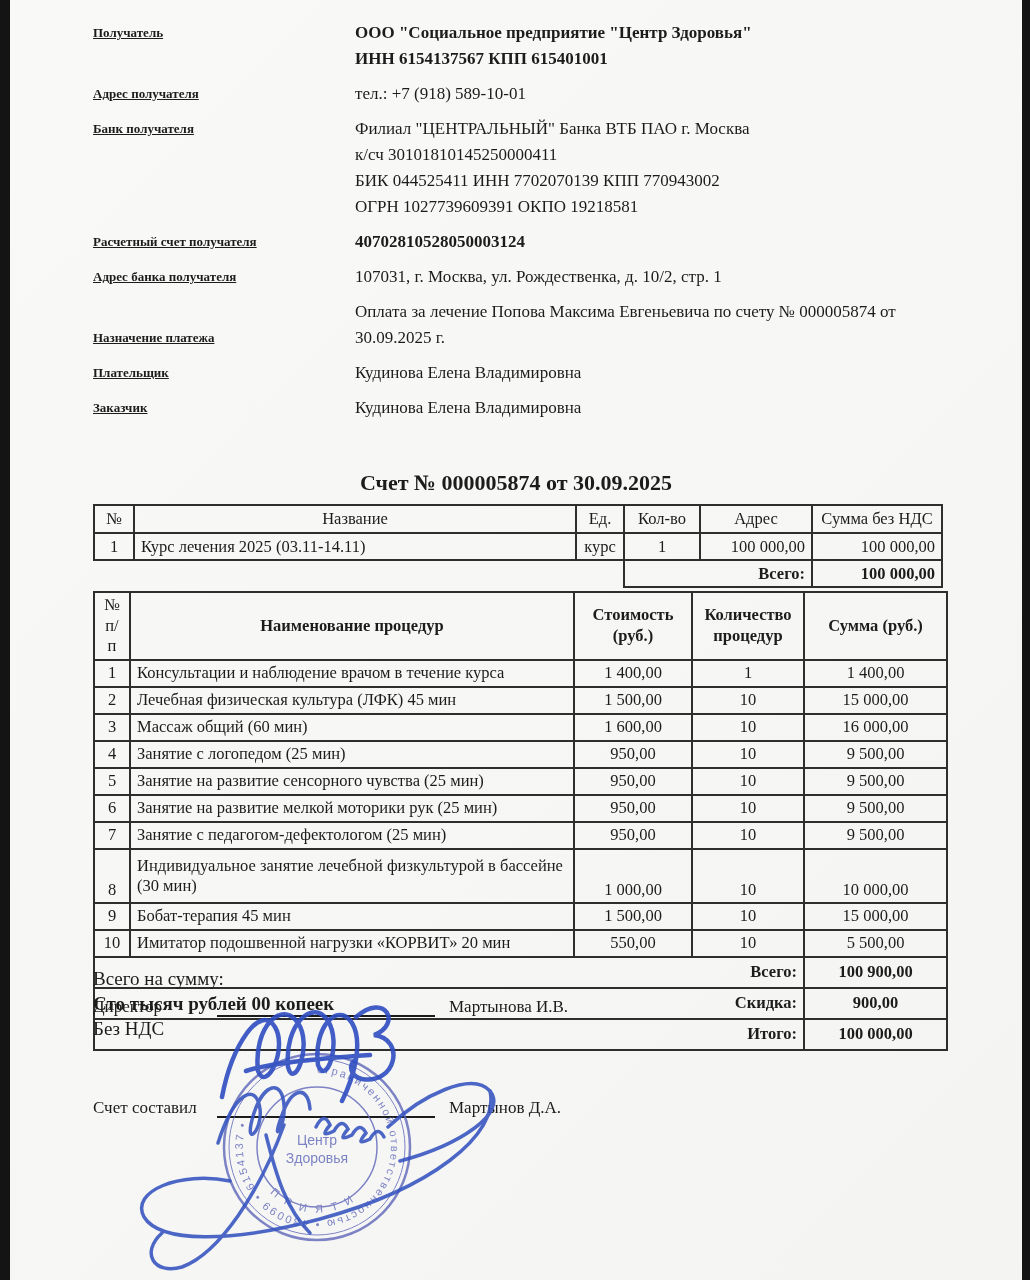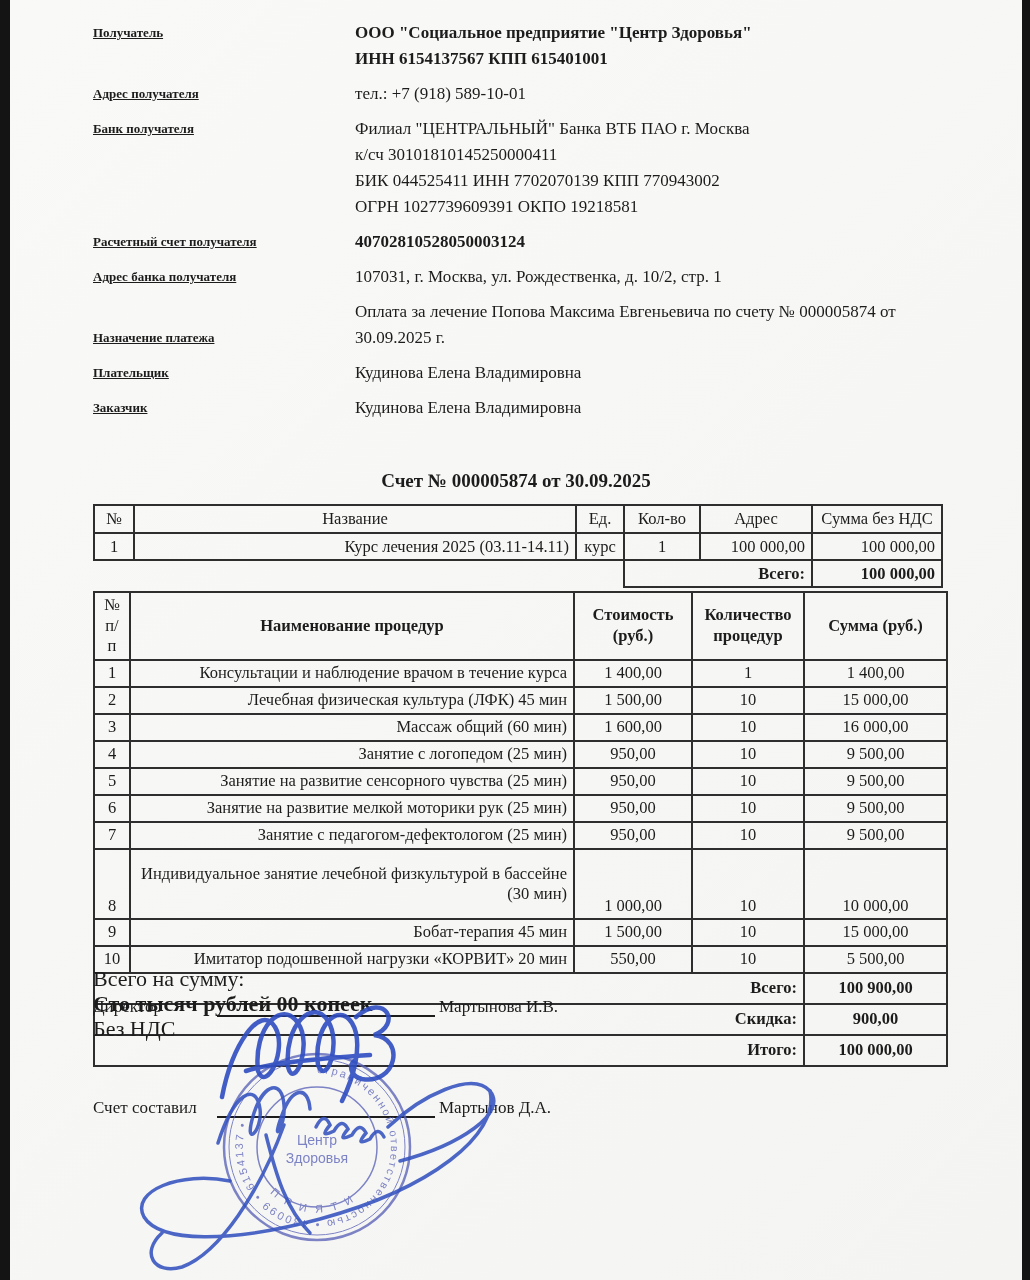--- a/index.html
+++ b/index.html
@@ -29,51 +29,51 @@
   }
   .fv { flex:1; font-size:17px; line-height:26px; }
   .fv div { min-height:26px; }
   .fv.bold { font-weight:bold; }
   .align-center .fl { align-self:center; }
   .align-end .fl { align-self:flex-end; }
 
   
   .doc-title {
     position:absolute; left:0; top:470px; width:100%;
-    text-align:center; font-weight:bold; font-size:19px;
+    text-align:center; font-weight:bold; font-size:22px;
   }
 
   
   table { border-collapse:collapse; position:absolute; left:83px; table-layout:fixed; }
   td, th { border:2px solid #2e2e2e; font-size:16.5px; padding:2px 6px; }
   .t1 { top:504px; width:848px; }
   .t1 th { font-weight:normal; height:28px; }
   .t1 td { height:27px; }
   .t2 { top:591px; width:853px; }
   .t2 th { font-weight:bold; height:58px; line-height:1.25; }
   .t2 th.plain { font-weight:normal; }
   .t2 td { height:27px; }
   .c { text-align:center; }
   .r { text-align:right; }
-  .l { text-align:right; }
+  .l { text-align:left; }
   .nob { border:none; background:transparent; }
   .bold { font-weight:bold; }
-  .tall td { height:70px; }
+  .tall td { height:54px; }
   .tall td.vb { vertical-align:bottom; }
   .total-row td { height:31px; font-weight:bold; }
 
   
-  .summary { position:absolute; left:83px; top:966px; font-size:22px; line-height:25px; }
+  .summary { position:absolute; left:83px; top:966px; font-size:19px; line-height:25px; }
   .amount-words { font-weight:bold; }
   .sign-row { position:absolute; left:83px; width:600px; display:flex; align-items:flex-end; font-size:17px; }
   .sign-row.row1 { top:997px; }
   .sign-row.row2 { top:1098px; }
   .sign-role { width:124px; flex:0 0 124px; }
   .sign-line { width:218px; border-bottom:2px solid #1c1c1c; height:20px; }
-  .sign-name { margin-left:4px; }
+  .sign-name { margin-left:14px; }
 
   .overlay { position:absolute; left:60px; top:975px; width:520px; height:305px; pointer-events:none; }
 </style>
 </head>
 <body>
 
 <div class="edge edge-left"></div>
 <div class="edge edge-right"></div>
 
 <div class="page">

